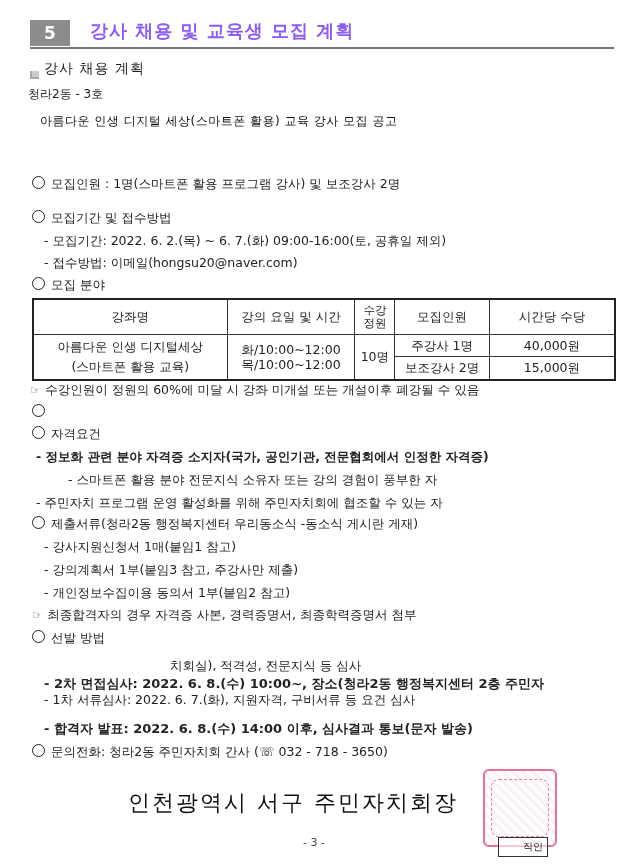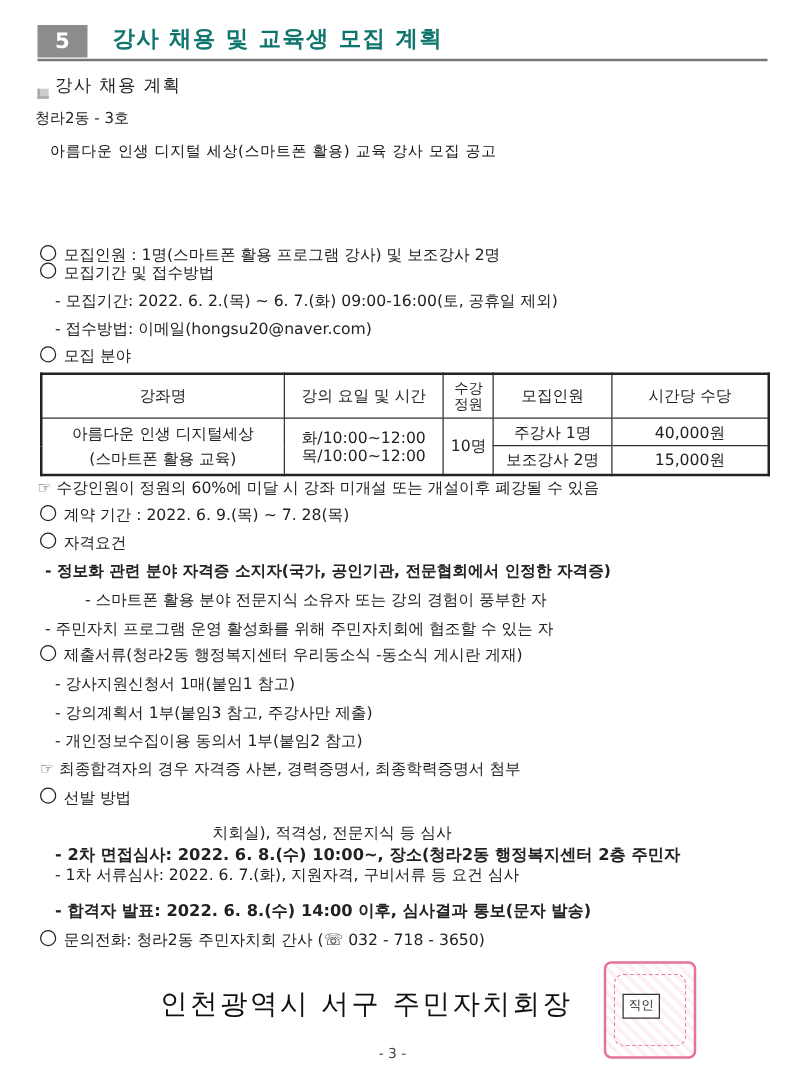--- a/index.html
+++ b/index.html
@@ -7,21 +7,21 @@
     width: 634px; height: 867px; background: #ffffff; position: relative; overflow: hidden;
     font-family: "DejaVu Sans", "Liberation Sans", sans-serif; color: #1a1a1a;
   }
   .abs { position: absolute; white-space: nowrap; }
   
   .sec-num {
     position: absolute; left: 30px; top: 20px; width: 40px; height: 26px;
     background: #8c8c8c; color: #fff; font-weight: bold; font-size: 17px;
     text-align: center; line-height: 26px;
   }
-  .sec-title { left: 90px; top: 19px; font-size: 18px; font-weight: bold; color: #0f766e; letter-spacing: 1px; }
+  .sec-title { left: 90px; top: 19px; font-size: 18px; font-weight: bold; color: #8b5cf6; letter-spacing: 1px; }
   .sec-rule { position: absolute; left: 30px; top: 47px; width: 584px; height: 2px; background: #777; }
   .sub-mark { position: absolute; left: 30px; top: 71px; width: 7px; height: 6px; border-left: 2px solid #aaa; border-bottom: 2px solid #aaa; background: #ccc; }
   .sub-title { left: 44px; top: 60px; font-size: 14px; letter-spacing: 1px; color: #222; }
   .code { left: 28px; top: 86px; font-size: 12px; color: #222; }
   .main-title { left: 40px; top: 113px; font-size: 12px; color: #111; letter-spacing: 0.5px; }
 
   .line { font-size: 12.5px; color: #222; }
   .circ { display: inline-block; width: 11px; height: 11px; border: 1.3px solid #222; border-radius: 50%; vertical-align: -1px; margin-right: 6px; }
   .bold { font-weight: bold; }
 
@@ -35,38 +35,38 @@
   table.recruit th { height: 34px; }
   .th-small { font-size: 11.5px; line-height: 13px !important; }
 
   .stamp {
     position: absolute; left: 483px; top: 769px; width: 70px; height: 74px;
     border: 2px solid #e05a8a; border-radius: 6px; opacity: 0.85;
     background: repeating-linear-gradient(45deg, rgba(232,90,140,0.10) 0 3px, transparent 3px 7px);
   }
   .stamp-inner { position: absolute; left: 6px; top: 8px; width: 56px; height: 56px; border: 1.5px dashed #e36a98; border-radius: 8px; }
   .stamp-label {
-    position: absolute; left: 498px; top: 795px; width: 28px; height: 18px; border: 1px solid #333;
-    font-size: 10px; line-height: 18px; text-align: center; background: rgba(255,255,255,0.6); color: #222;
+    position: absolute; left: 498px; top: 837px; width: 28px; height: 18px; border: 1px solid #333;
+    font-size: 10px; line-height: 18px; text-align: center; background: rgba(255,255,255,0.6); color: #222; padding-left: 20px;
   }
   .signer { left: 128px; top: 788px; font-size: 22px; color: #111; letter-spacing: 2px; }
   .page-no { left: 303px; top: 836px; font-size: 11px; color: #444; }
 </style>
 </head>
 <body>
 
 <div class="sec-num">5</div>
 <div class="abs sec-title">강사 채용 및 교육생 모집 계획</div>
 <div class="sec-rule"></div>
 <div class="sub-mark"></div>
 <div class="abs sub-title">강사 채용 계획</div>
 <div class="abs code">청라2동 - 3호</div>
 <div class="abs main-title">아름다운 인생 디지털 세상(스마트폰 활용) 교육 강사 모집 공고</div>
 
-<div class="abs line" style="left:32px; top:196px;">
+<div class="abs line" style="left:32px; top:176px;">
   <span class="circ"></span><span>모집인원 : 1명(스마트폰 활용 프로그램 강사) 및 보조강사 2명</span>
 </div>
 <div class="abs line" style="left:32px; top:210px;">
   <span class="circ"></span><span>모집기간 및 접수방법</span>
 </div>
 <div class="abs line" style="left:44px; top:233px;">- 모집기간: 2022. 6. 2.(목) ~ 6. 7.(화) 09:00-16:00(토, 공휴일 제외)</div>
 <div class="abs line" style="left:44px; top:255px;">- 접수방법: 이메일(hongsu20@naver.com)</div>
 <div class="abs line" style="left:32px; top:277px;">
   <span class="circ"></span><span>모집 분야</span>
 </div>
@@ -104,21 +104,21 @@
     <td style="height:21px;">보조강사 2명</td>
     <td>15,000원</td>
   </tr>
 </tbody>
   </table>
 
 <div class="abs line" style="left:30px; top:382px;">
   <span style="color:#555; margin-right:4px;">☞</span><span>수강인원이 정원의 60%에 미달 시 강좌 미개설 또는 개설이후 폐강될 수 있음</span>
 </div>
 <div class="abs line" style="left:32px; top:404px;">
-  <span class="circ"></span><span>계약 기간 : 2022. 6. 9.(목) ~ 7. 28(목)</span>
+  <span class="circ"></span>
 </div>
 <div class="abs line" style="left:32px; top:426px;">
   <span class="circ"></span><span>자격요건</span>
 </div>
 <div class="abs line" style="left:36px; top:449px;font-weight:bold;">- 정보화 관련 분야 자격증 소지자(국가, 공인기관, 전문협회에서 인정한 자격증)</div>
 <div class="abs line" style="left:36px; top:472px;margin-left:32px;">- 스마트폰 활용 분야 전문지식 소유자 또는 강의 경험이 풍부한 자</div>
 <div class="abs line" style="left:36px; top:495px;">- 주민자치 프로그램 운영 활성화를 위해 주민자치회에 협조할 수 있는 자</div>
 
 <div class="abs line" style="left:32px; top:516px;">
   <span class="circ"></span><span>제출서류(청라2동 행정복지센터 우리동소식 -동소식 게시란 게재)</span>

